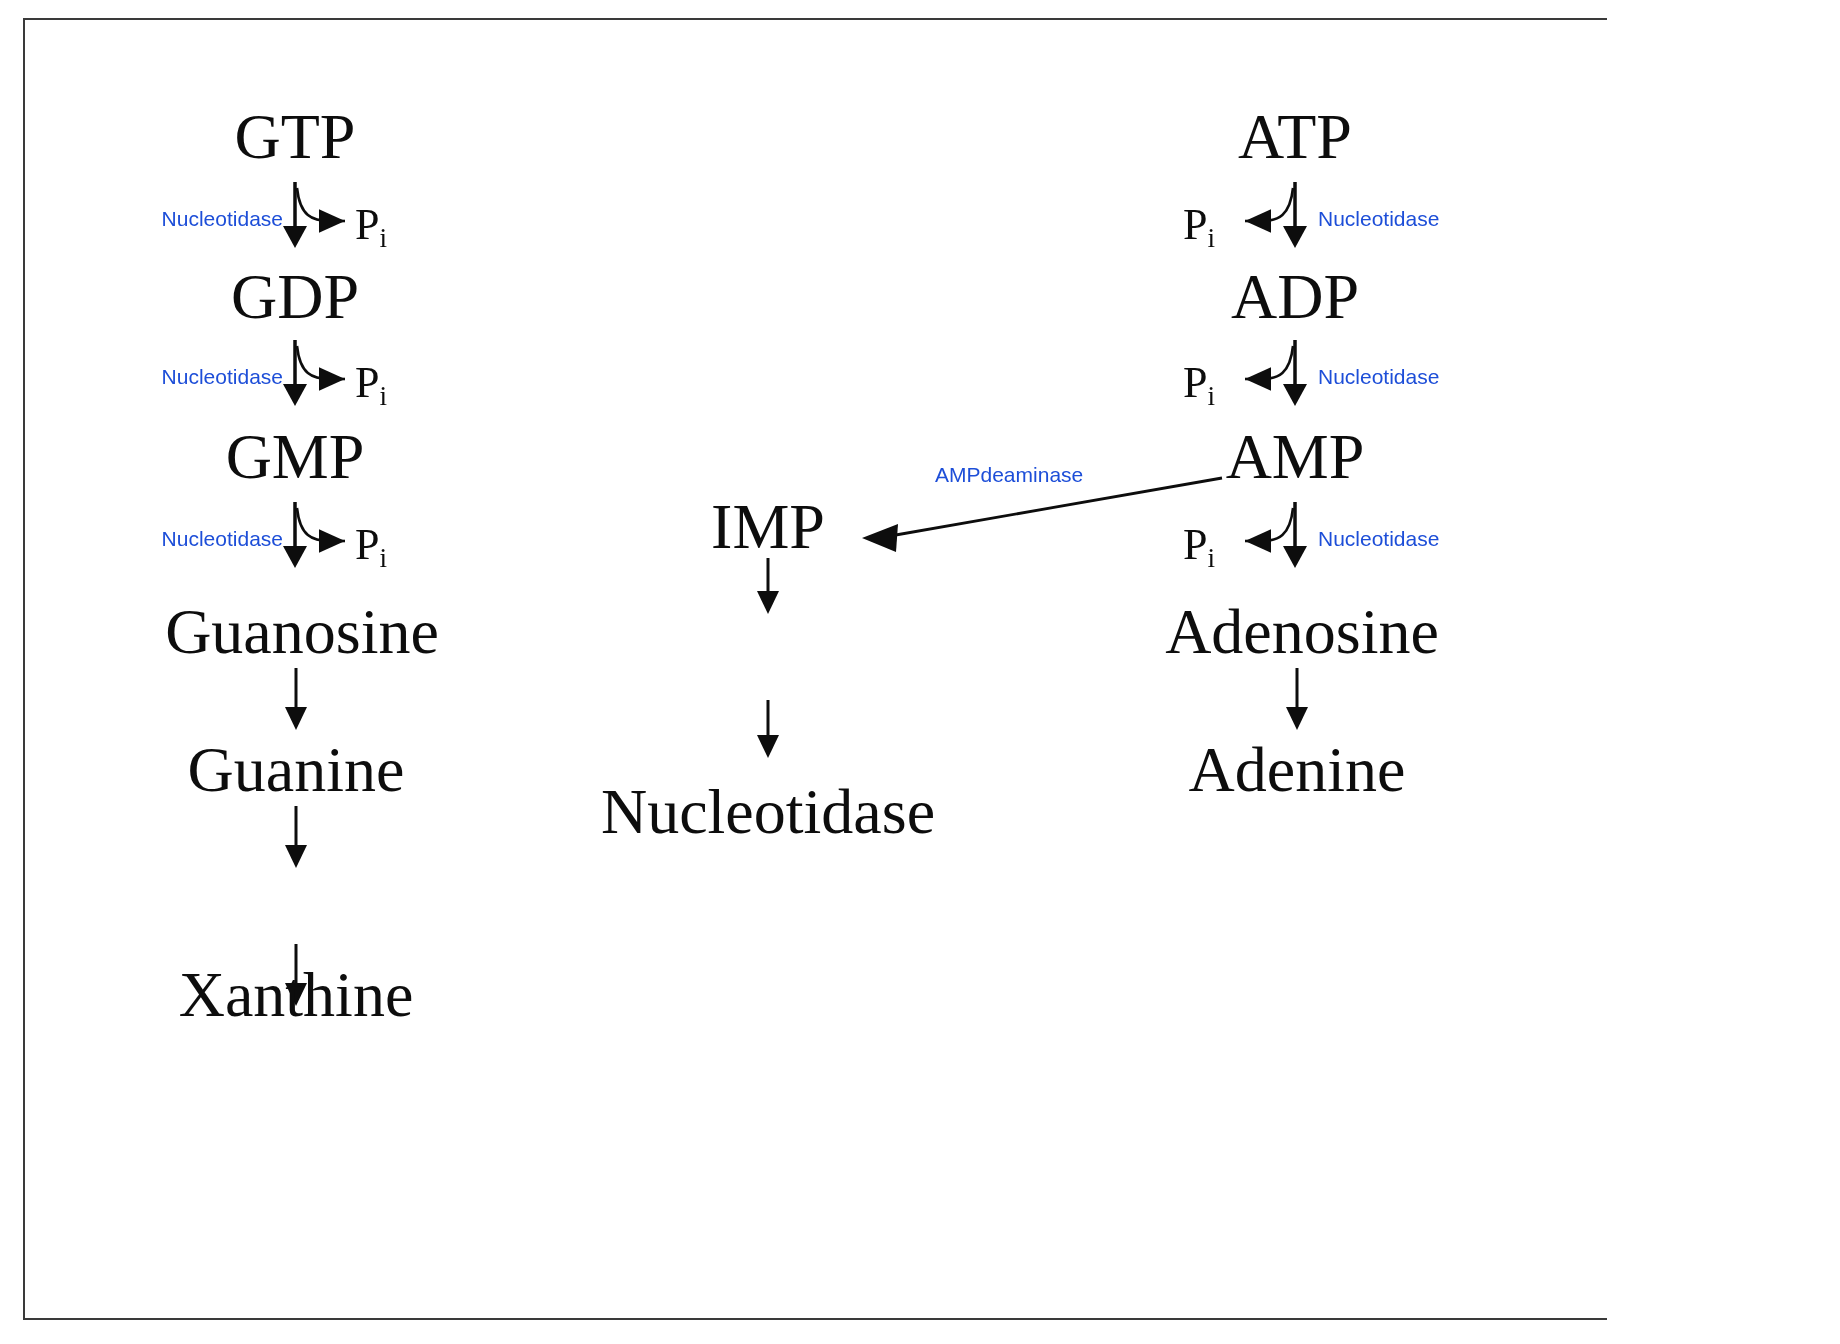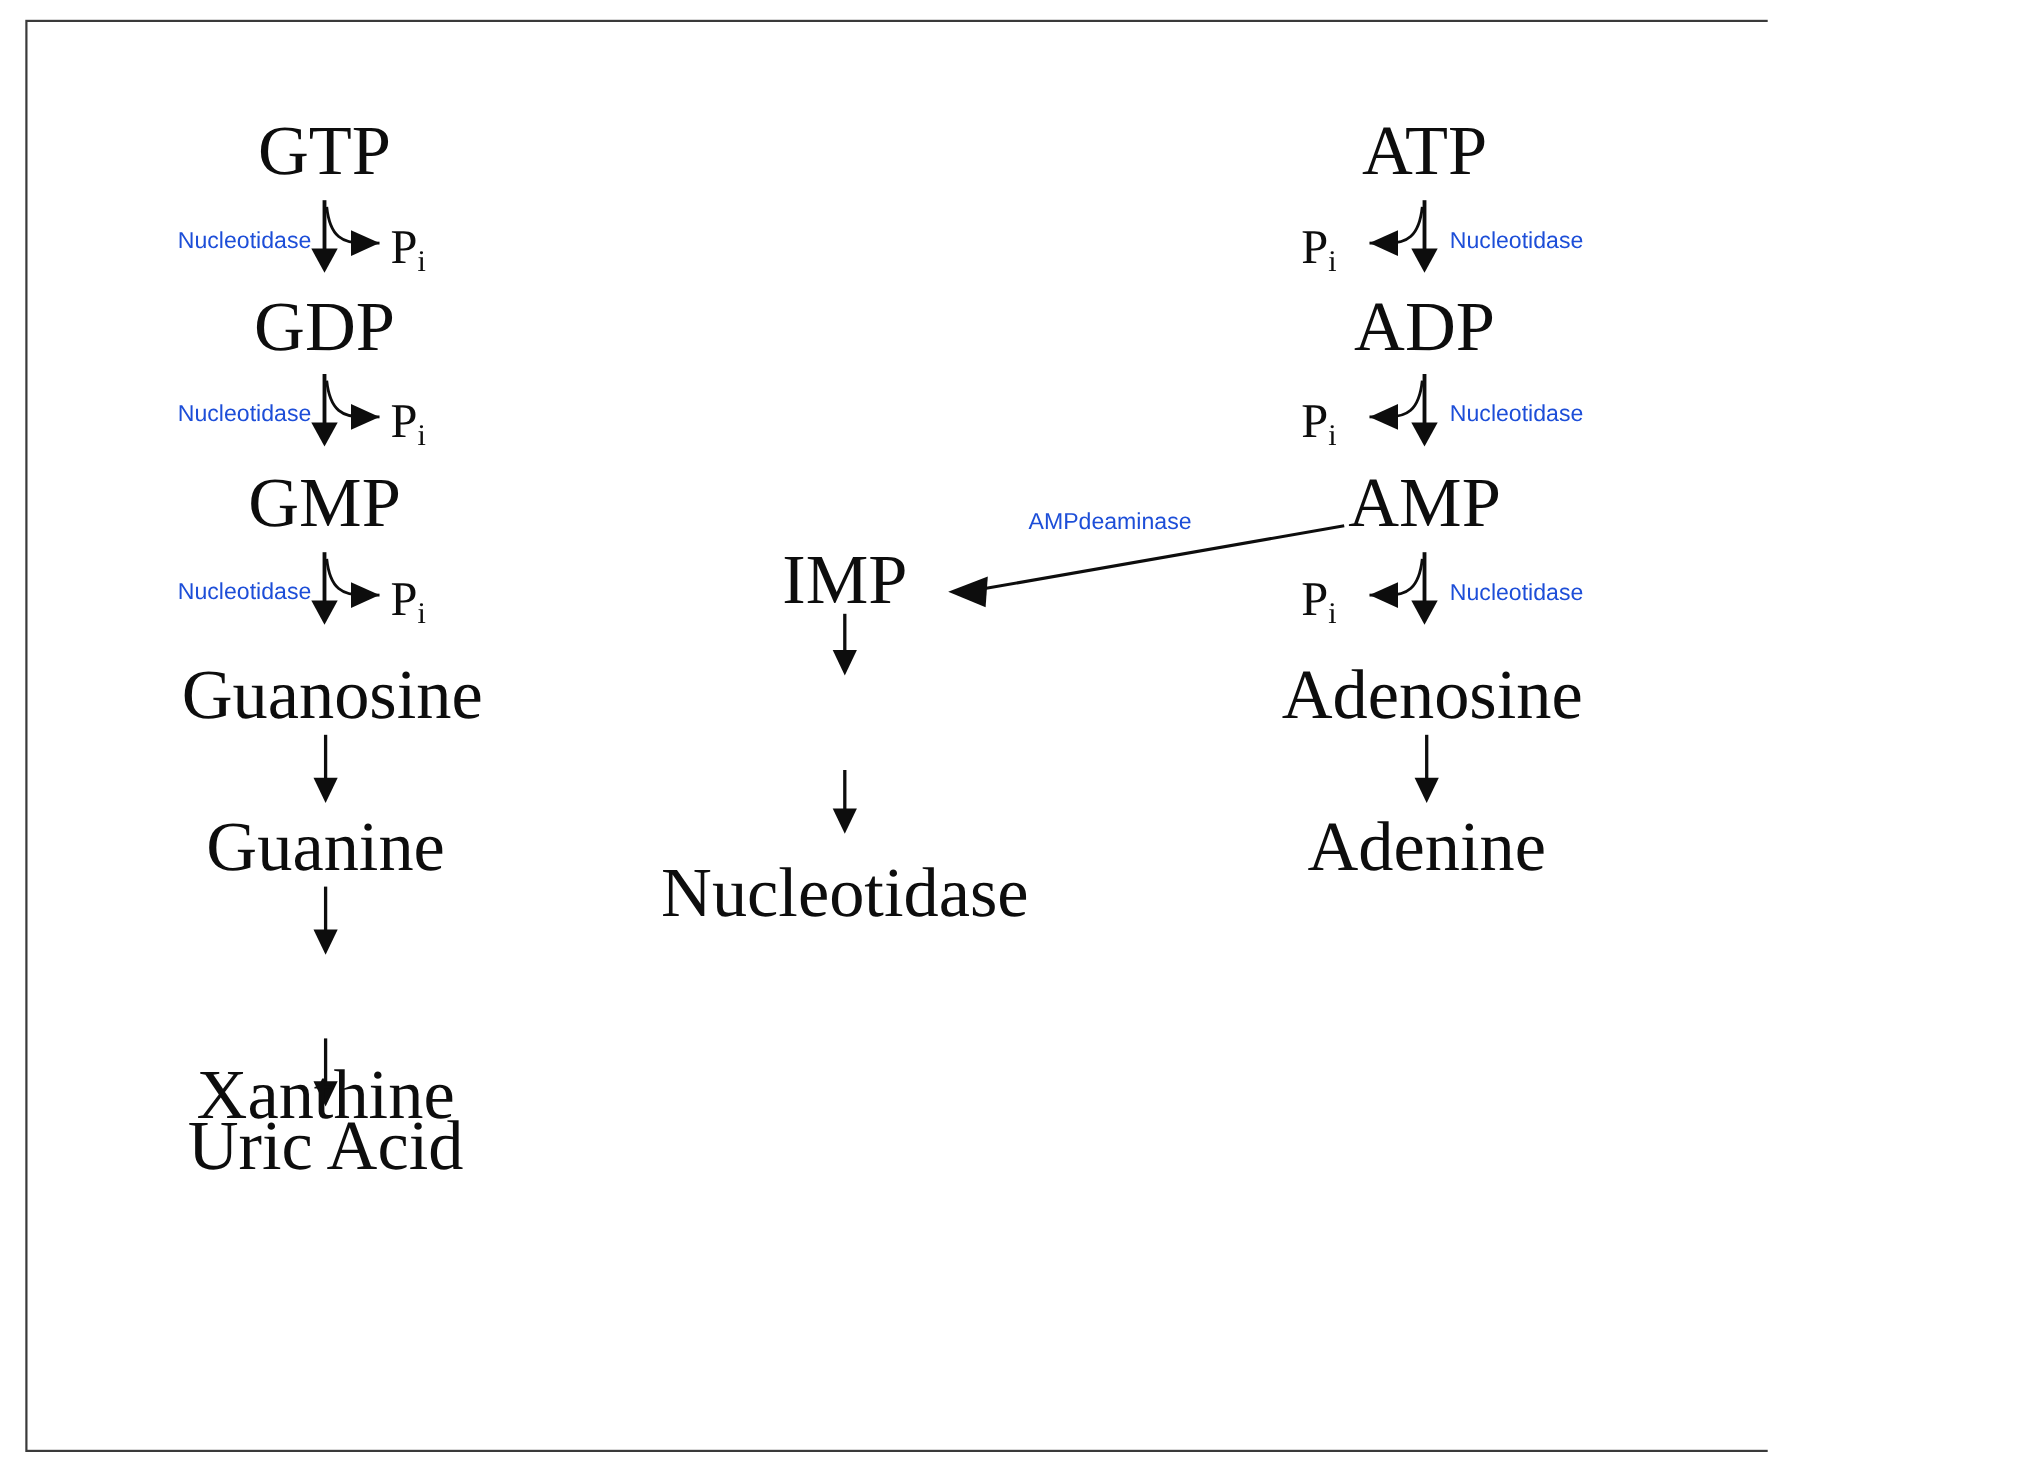--- a/index.html
+++ b/index.html
@@ -166,21 +166,20 @@
       <path d="M 1297 730 L 1286 707 L 1308 707 Z" fill="#0d0d0d"></path>
     </g>
   </svg>
 
   <div class="node big" style="left:295px; top:105px;">GTP</div>
   <div class="node big" style="left:295px; top:265px;">GDP</div>
   <div class="node big" style="left:295px; top:425px;">GMP</div>
   <div class="node big" style="left:302px; top:600px;">Guanosine</div>
   <div class="node big" style="left:296px; top:738px;">Guanine</div>
   <div class="node big" style="left:296px; top:916px;margin-top:47px;">Xanthine</div>
-  <div class="node big" style="left:296px; top:1010px;">Uric Acid</div>
 
   <div class="enz right-anchor" style="left:283px; top:208px;">Nucleotidase</div>
   <div class="pi" style="left:355px; top:203px;"><span>P</span><sub>i</sub></div>
 
   <div class="enz right-anchor" style="left:283px; top:366px;">Nucleotidase</div>
   <div class="pi" style="left:355px; top:361px;"><span>P</span><sub>i</sub></div>
 
   <div class="enz right-anchor" style="left:283px; top:528px;">Nucleotidase</div>
   <div class="pi" style="left:355px; top:523px;"><span>P</span><sub>i</sub></div>
 

